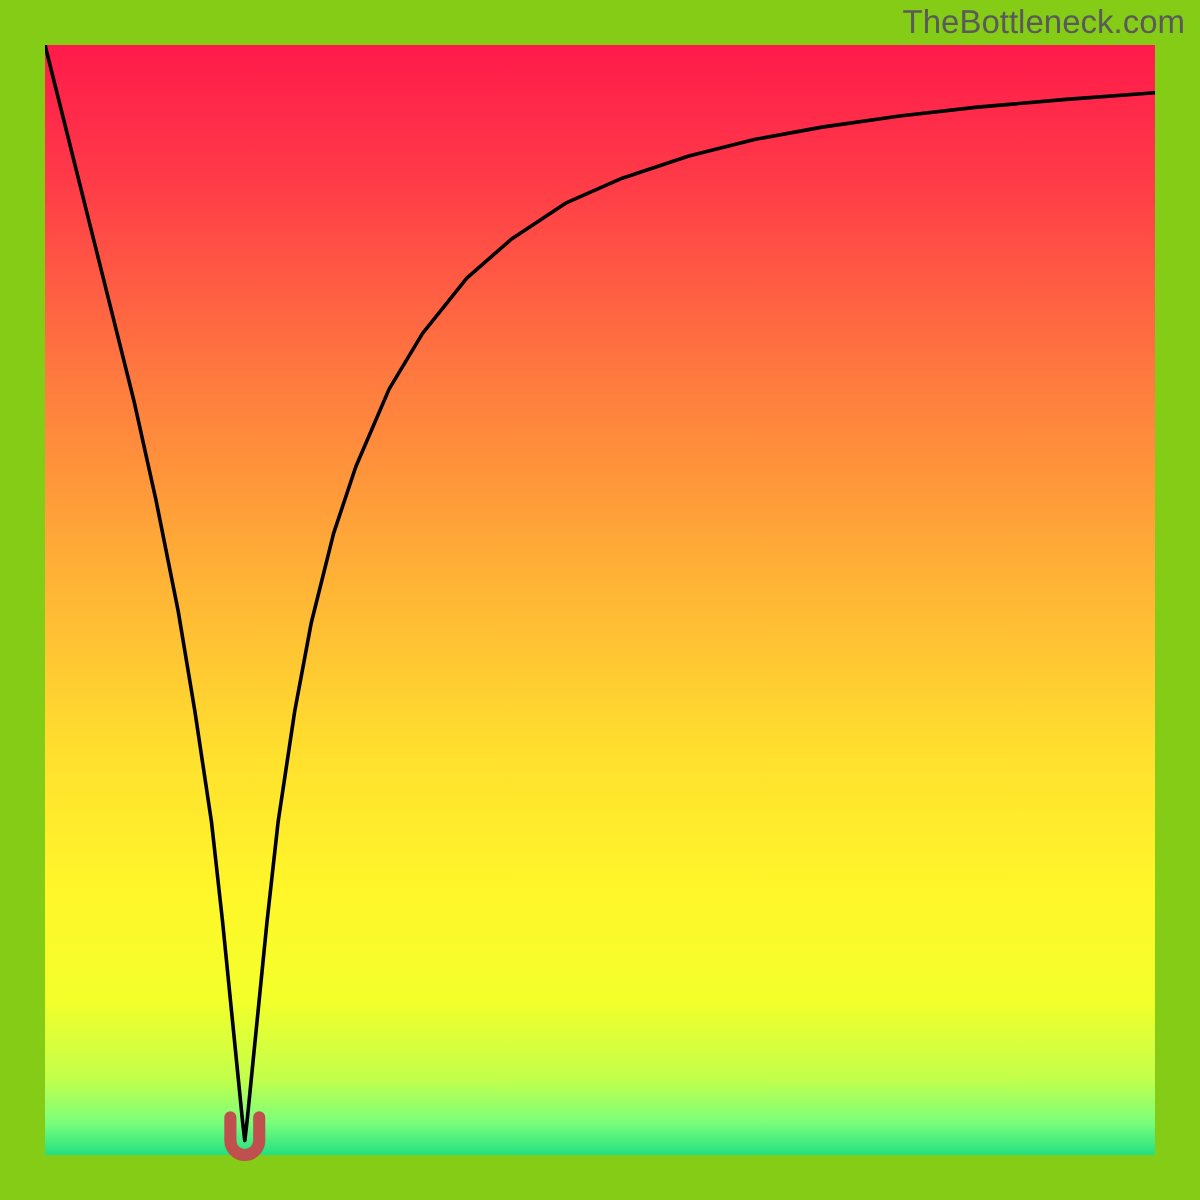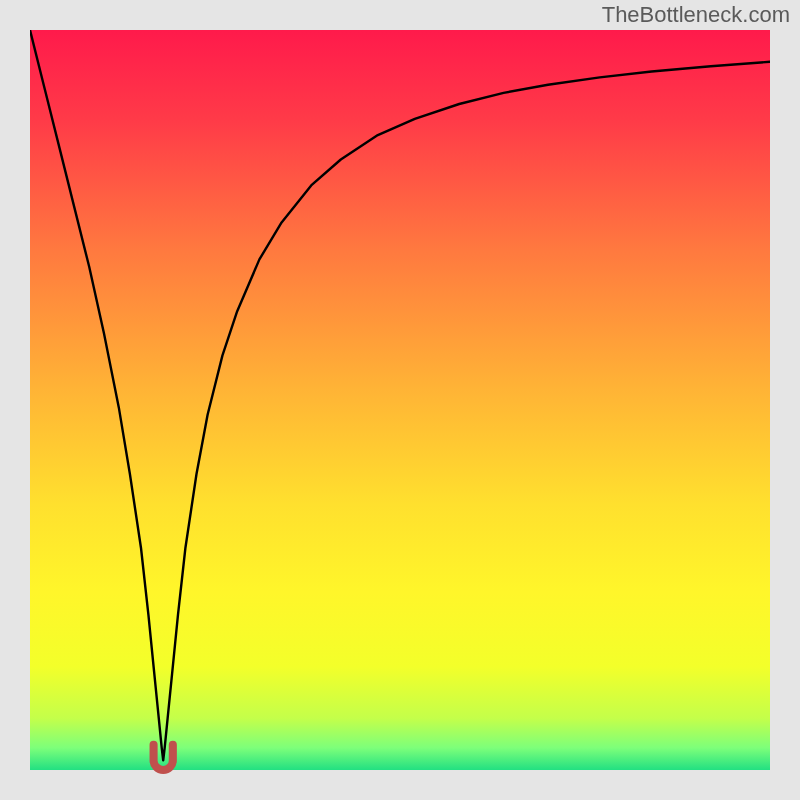--- a/index.html
+++ b/index.html
@@ -8,21 +8,21 @@
     width: 800px;
     height: 800px;
     overflow: hidden;
     background: #000;
     font-family: Arial, Helvetica, sans-serif;
   }
   .frame {
     position: relative;
     width: 800px;
     height: 800px;
-    background: #e5e5e5;
+    background: #84cc16;
     text-align: right;
   }
   .watermark {
     position: absolute;
     top: 2px;
     right: 10px;
     color: #5a5a5a;
     font-size: 22px;
     font-weight: 500;
     letter-spacing: 0px;

